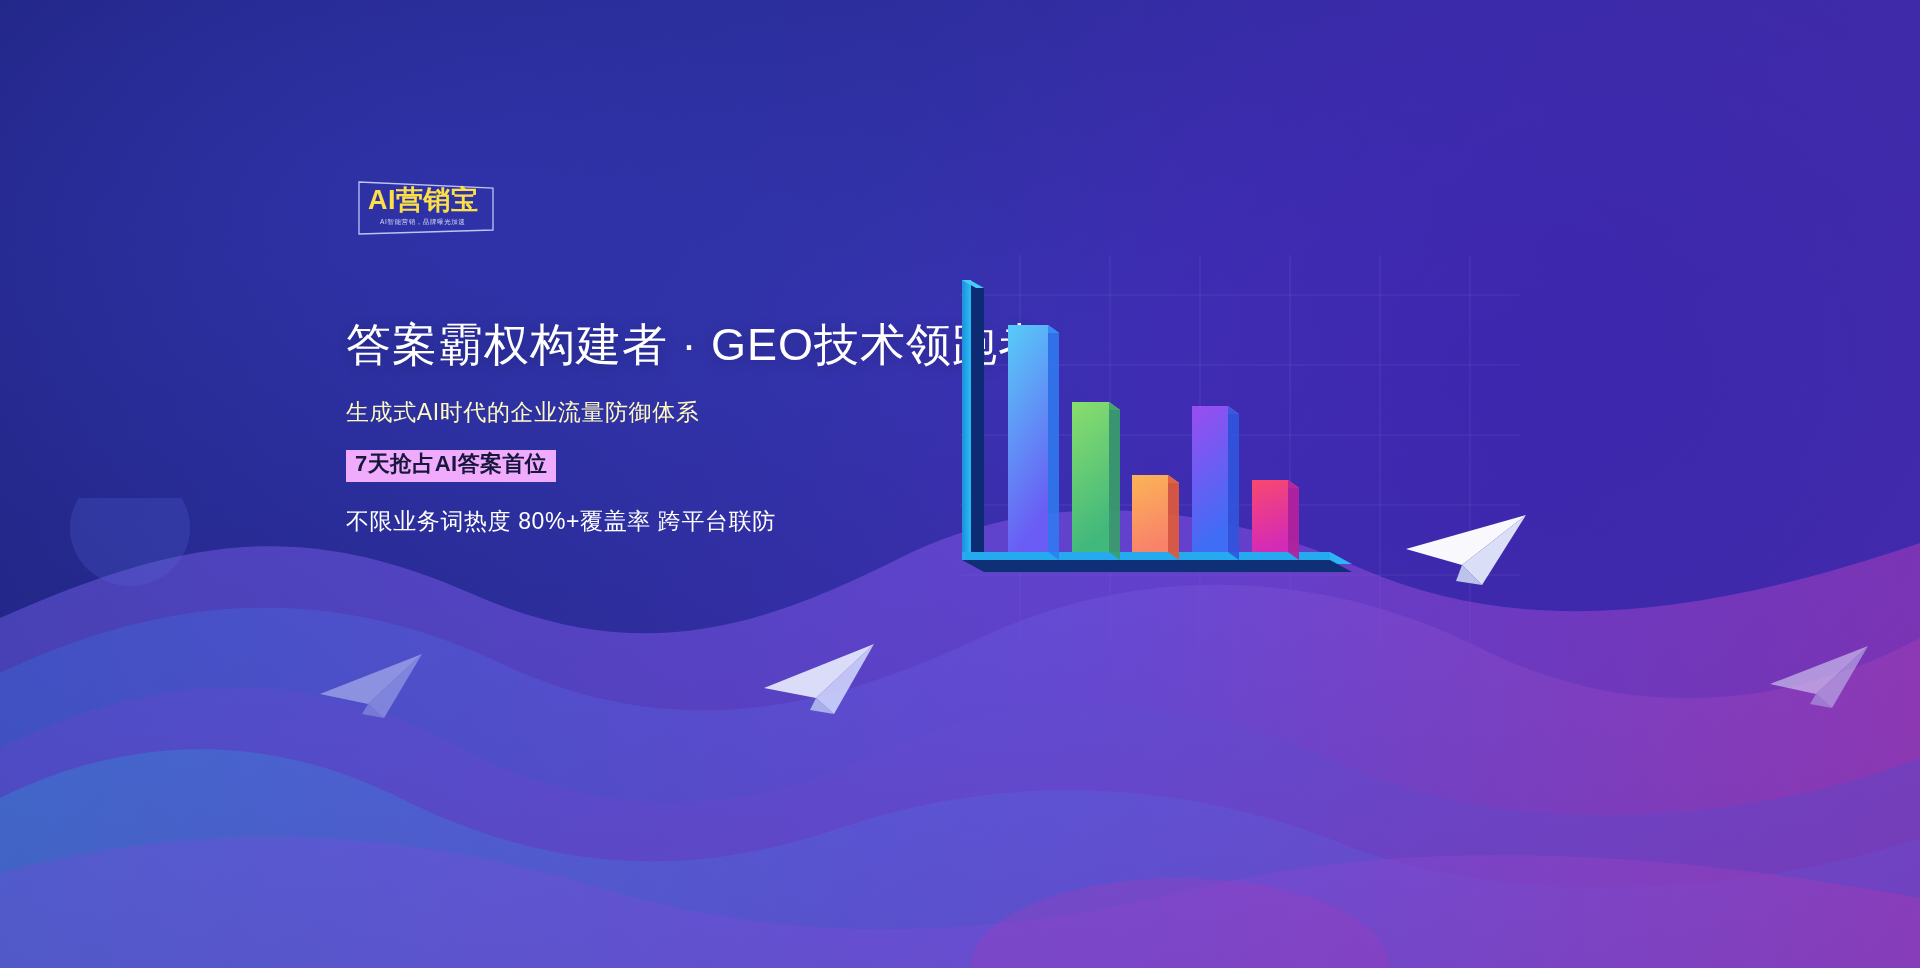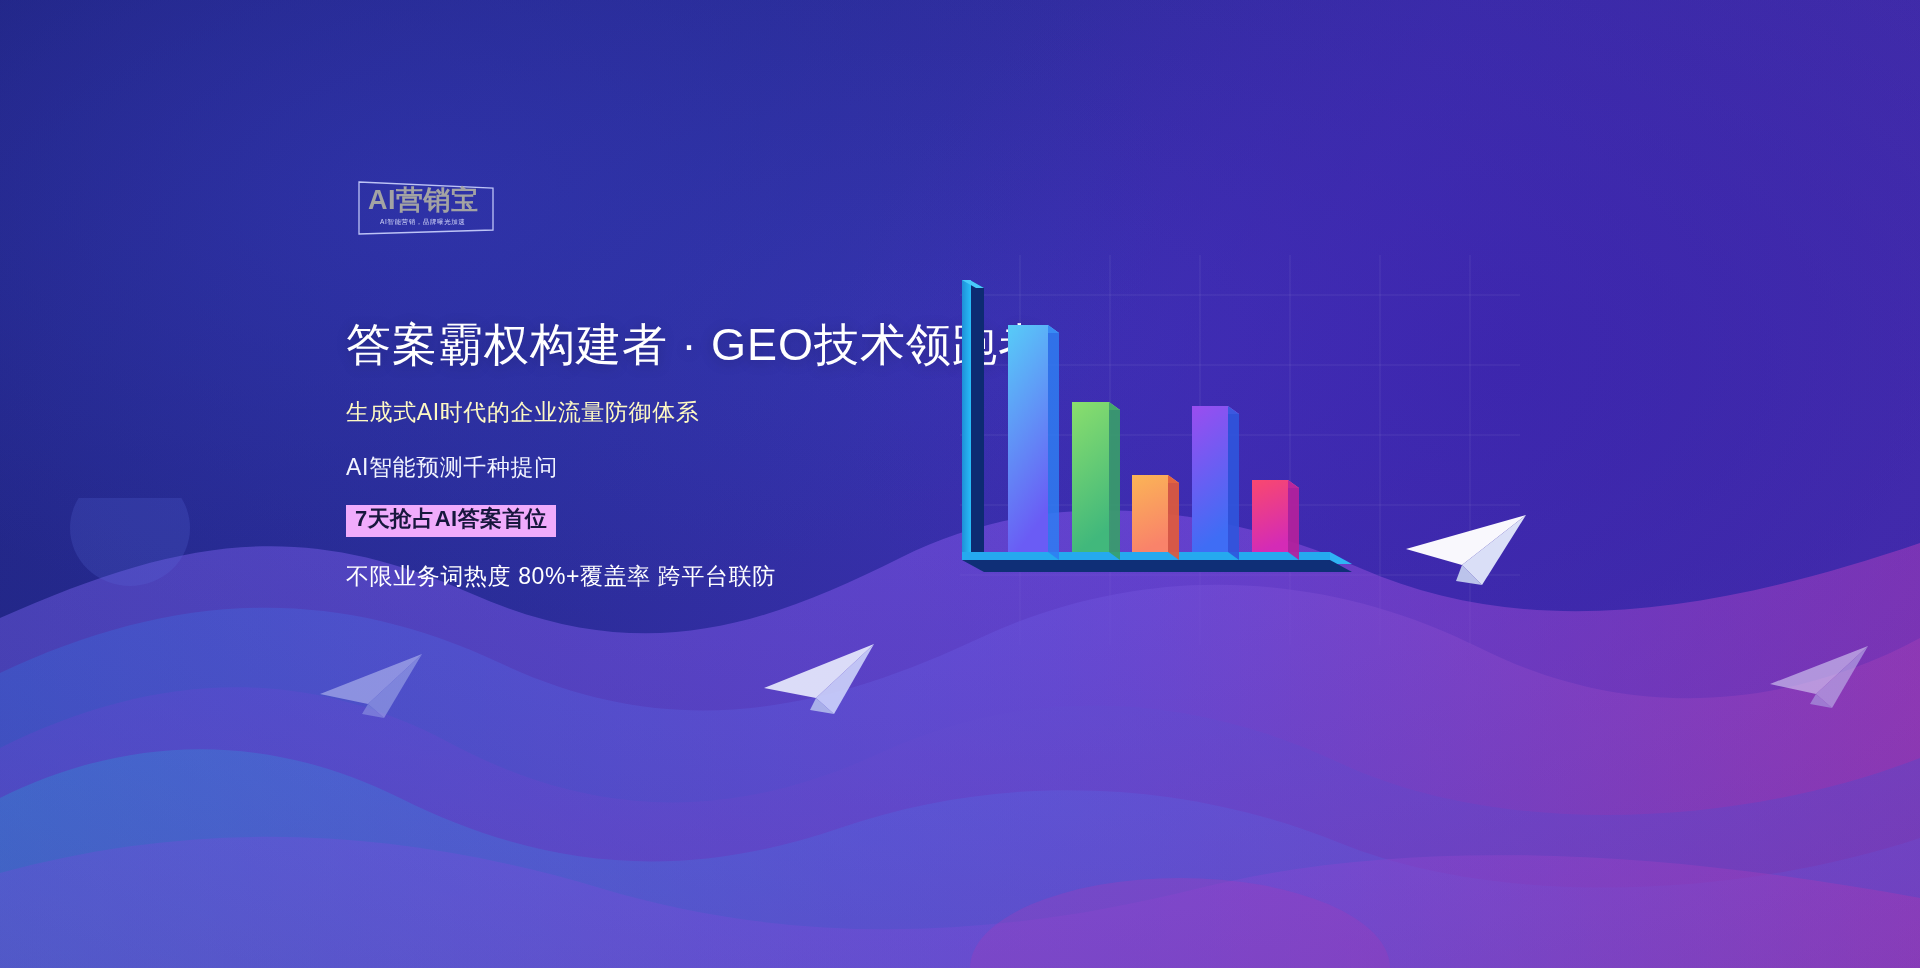--- a/index.html
+++ b/index.html
@@ -32,21 +32,21 @@
 
   
   .logo{
     position:absolute;left:356px;top:178px;
     width:140px;height:58px;
   }
   .logo-frame{position:absolute;inset:0;}
   .logo-wordmark{
     position:absolute;left:12px;top:9px;
     font-size:27px;font-weight:700;letter-spacing:.5px;
-    color:#a3a3a3;line-height:1;white-space:nowrap;
+    color:#fde047;line-height:1;white-space:nowrap;
     font-family:"Liberation Sans","DejaVu Sans",sans-serif;
   }
   .logo-tagline{
     position:absolute;left:24px;top:40px;
     font-size:6.5px;letter-spacing:.6px;color:#dfe3ff;
     white-space:nowrap;opacity:.9;
   }
 
   
   .copy{position:absolute;left:346px;top:318px;width:760px;}
@@ -146,21 +146,20 @@
     <svg class="logo-frame" viewBox="0 0 140 58">
       <path d="M3,4 L137,10 L137,52 L3,56 Z" fill="none" stroke="#cdd4ff" stroke-width="1.3" opacity="0.9"></path>
     </svg>
     <div class="logo-wordmark">AI营销宝</div>
     <div class="logo-tagline">AI智能营销，品牌曝光加速</div>
   </div>
 
   <div class="copy">
     <div class="headline">答案霸权构建者 · GEO技术领跑者</div>
     <div class="sub">生成式AI时代的企业流量防御体系</div>
-    <div class="sub2">AI智能预测千种提问</div>
     <div class="hl-wrap">
       <span class="highlight">7天抢占AI答案首位</span>
     </div>
     <div class="sub3">不限业务词热度 80%+覆盖率 跨平台联防</div>
   </div>
 
   <svg class="chart" viewBox="0 0 520 400">
     <defs>
       <linearGradient id="b0f" x1="0" y1="0" x2="0.25" y2="1">
         <stop offset="0%" stop-color="#57ccf8"></stop>

